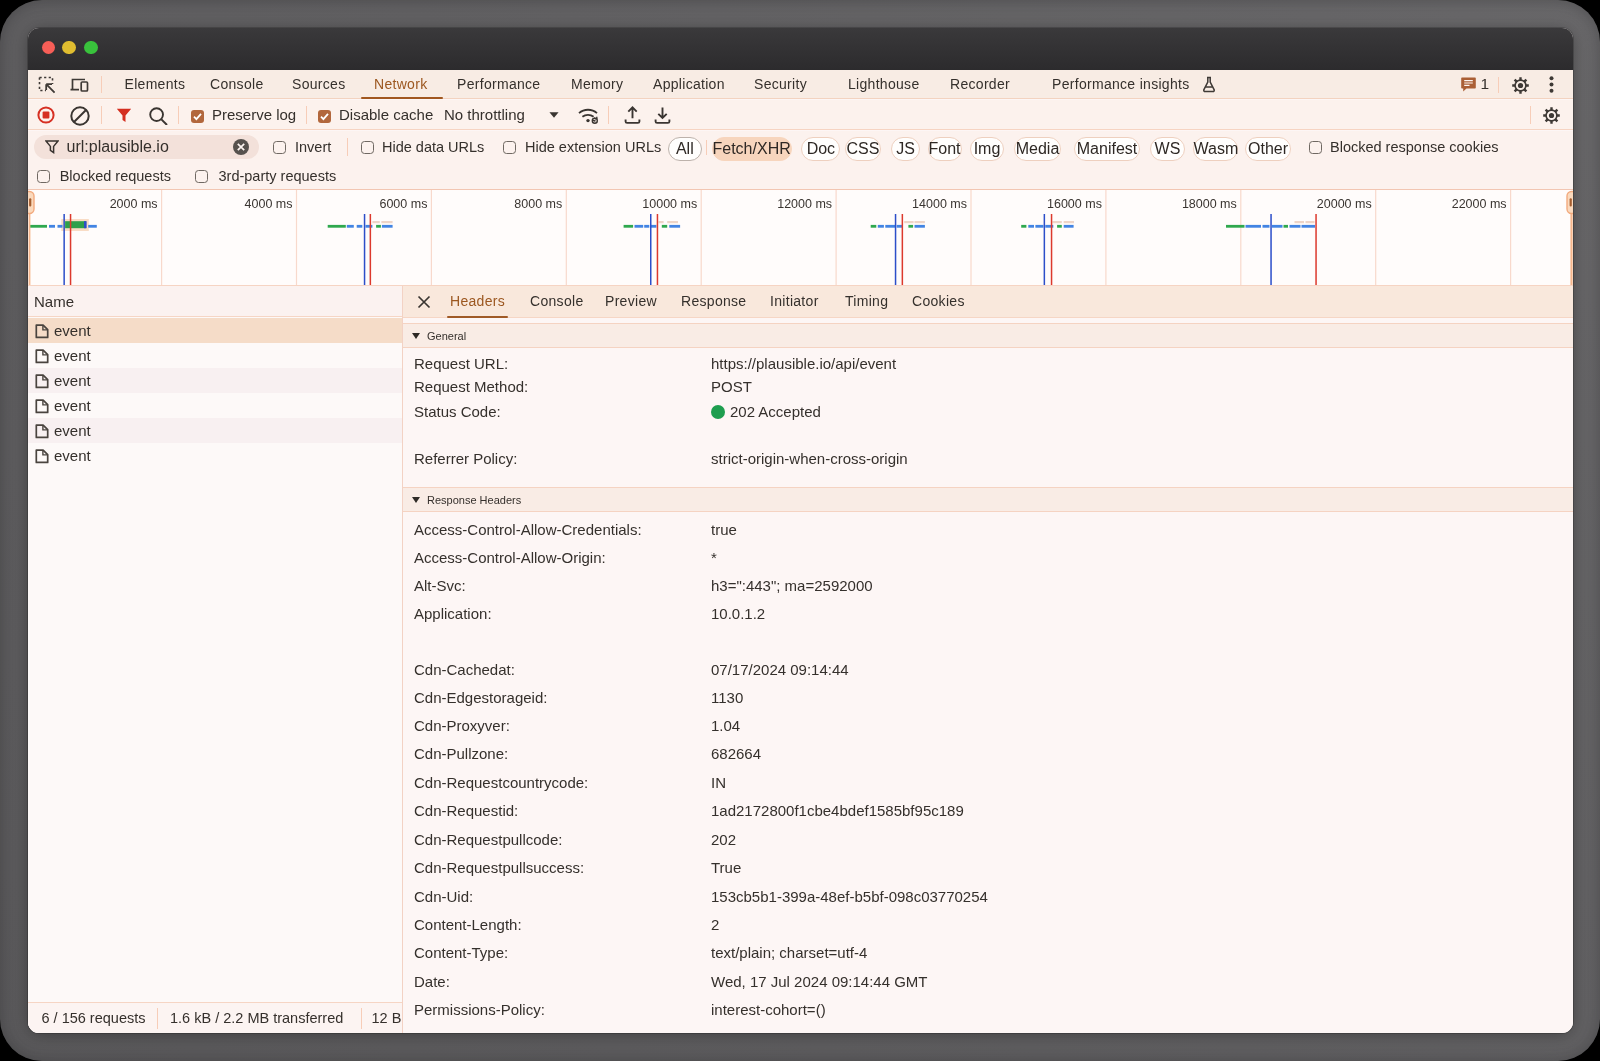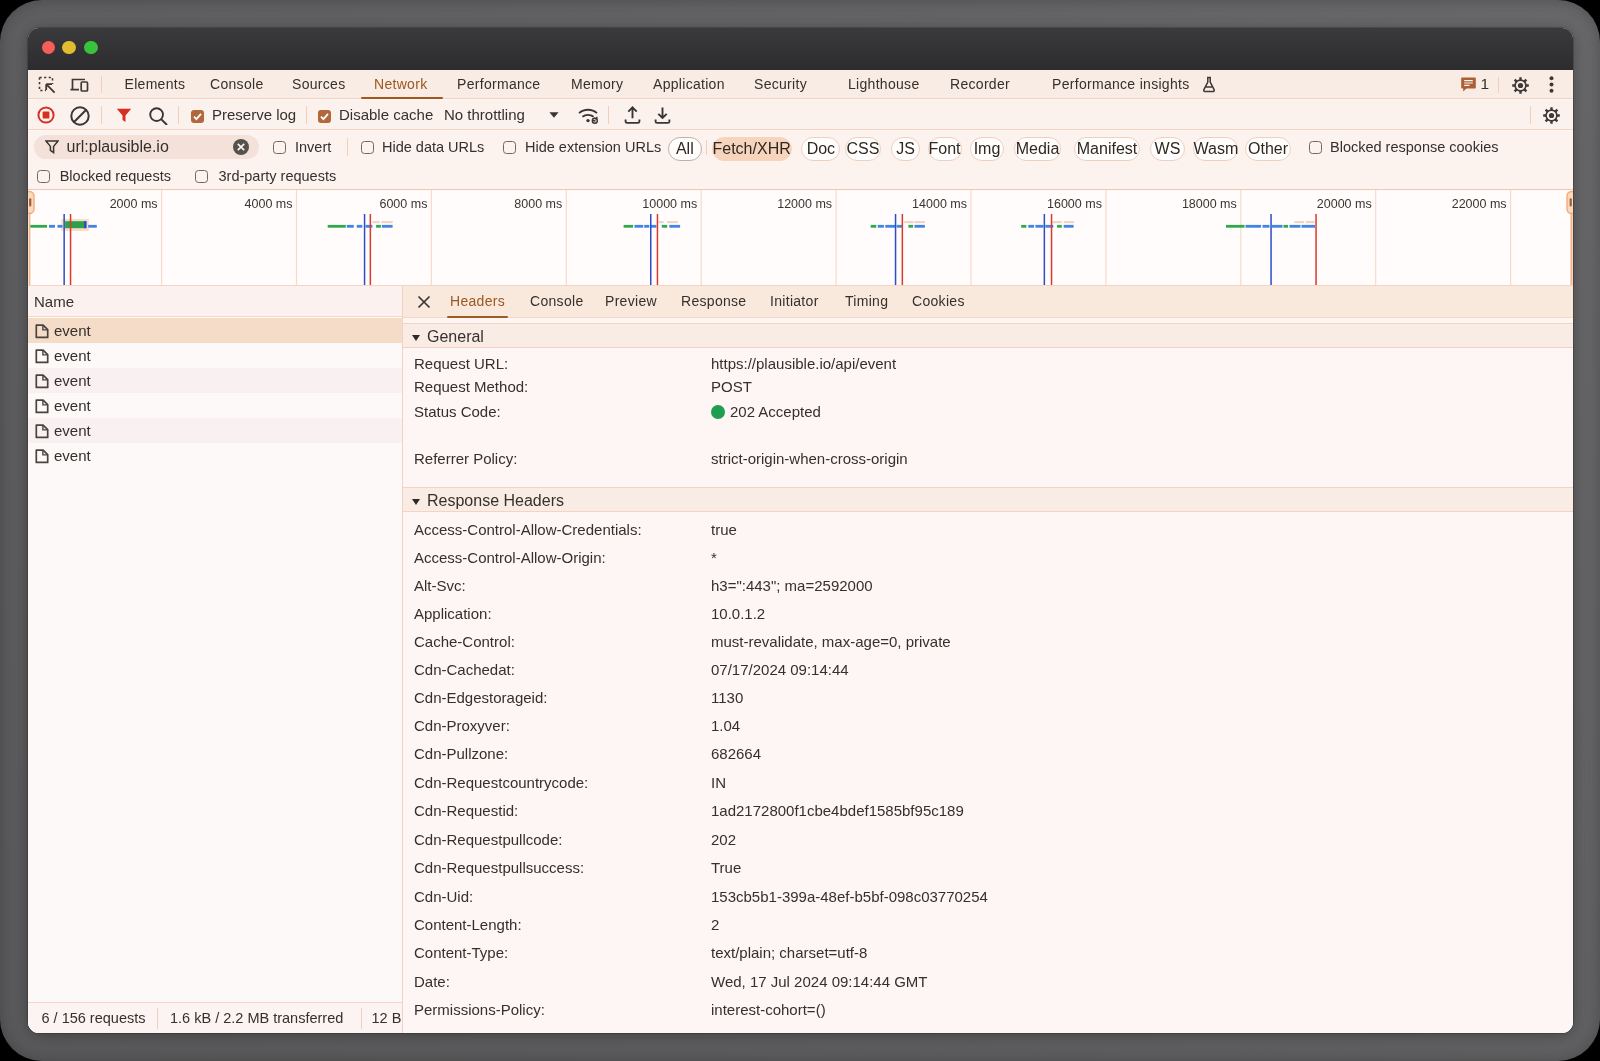--- a/index.html
+++ b/index.html
@@ -31,21 +31,21 @@
   .row { position:absolute; left:0; width:100%; height:25px; line-height:25px; font-size:15px; }
   .statusbar { position:absolute; left:0; bottom:0; width:374px; height:31px;
     background:#fcf4f2; border-top:1px solid #f6d5c4; font-size:14.5px; line-height:30px; }
   .rp { position:absolute; left:374px; top:0; right:0; bottom:0; background:#fdf6f5;
     border-left:1px solid #f3d2c4; }
   .rtabs { position:absolute; left:0; top:0; right:0; height:32px; background:#f9e8dc;
     border-bottom:1px solid #f6d6c5; font-size:14px; }
   .rtab { position:absolute; top:0; height:31px; line-height:31px; letter-spacing:0.3px; }
   .band { position:absolute; left:0; right:0; height:25px; line-height:25px;
     background:#f9ece5; border-top:1px solid #f5d3c2; border-bottom:1px solid #f5d3c2;
-    font-size:16px; }
+    font-size:11px; }
   .gr, .hr2 { position:absolute; left:11px; right:0; font-size:15px; white-space:nowrap; }
   .gr { height:22px; line-height:22px; }
   .hr2 { height:24px; line-height:24px; }
   .gr em, .hr2 em { position:absolute; left:297px; font-style:normal; }
   .divider { position:absolute; width:1px; background:#f7cdb8; }
   .ucb { position:absolute; width:13px; height:13px; border:1.6px solid #6f6862;
     border-radius:3.5px; background:transparent; }
   .doc { position:absolute; left:7px; top:5.5px; }
   .nm { position:absolute; left:26px; }
   .tri { display:inline-block; width:0; height:0; border-left:4.5px solid transparent;
@@ -403,29 +403,28 @@
       <div class="gr" style="top:89.9px;">Request Method:<em>POST</em></div>
       <div class="gr" style="top:114.6px;">Status Code:<em><span class="dot"></span>202 Accepted</em></div>
       <div class="gr" style="top:161.6px;">Referrer Policy:<em>strict-origin-when-cross-origin</em></div>
       <div class="band" style="top:200.5px;">
           <span style="position:absolute;left:9px;"><i class="tri"></i>Response Headers</span>
         </div>
       <div class="hr2" style="top:232px;">Access-Control-Allow-Credentials:<em>true</em></div>
       <div class="hr2" style="top:260px;">Access-Control-Allow-Origin:<em>*</em></div>
       <div class="hr2" style="top:288px;">Alt-Svc:<em>h3=":443"; ma=2592000</em></div>
       <div class="hr2" style="top:316px;">Application:<em>10.0.1.2</em></div>
-      <div class="hr2" style="top:344px;">Cache-Control:<em>must-revalidate, max-age=0, private</em></div>
       <div class="hr2" style="top:372px;">Cdn-Cachedat:<em>07/17/2024 09:14:44</em></div>
       <div class="hr2" style="top:400px;">Cdn-Edgestorageid:<em>1130</em></div>
       <div class="hr2" style="top:428px;">Cdn-Proxyver:<em>1.04</em></div>
       <div class="hr2" style="top:456px;">Cdn-Pullzone:<em>682664</em></div>
       <div class="hr2" style="top:485px;">Cdn-Requestcountrycode:<em>IN</em></div>
       <div class="hr2" style="top:513px;">Cdn-Requestid:<em>1ad2172800f1cbe4bdef1585bf95c189</em></div>
       <div class="hr2" style="top:541.5px;">Cdn-Requestpullcode:<em>202</em></div>
       <div class="hr2" style="top:570px;">Cdn-Requestpullsuccess:<em>True</em></div>
       <div class="hr2" style="top:598.6px;">Cdn-Uid:<em>153cb5b1-399a-48ef-b5bf-098c03770254</em></div>
       <div class="hr2" style="top:626.6px;">Content-Length:<em>2</em></div>
-      <div class="hr2" style="top:655px;">Content-Type:<em>text/plain; charset=utf-8</em></div>
+      <div class="hr2" style="top:655px;">Content-Type:<em>text/plain; charset=utf-4</em></div>
       <div class="hr2" style="top:683.5px;">Date:<em>Wed, 17 Jul 2024 09:14:44 GMT</em></div>
       <div class="hr2" style="top:711.5px;">Permissions-Policy:<em>interest-cohort=()</em></div>
     </div>
   </div>
 </div>
 
 </body></html>

